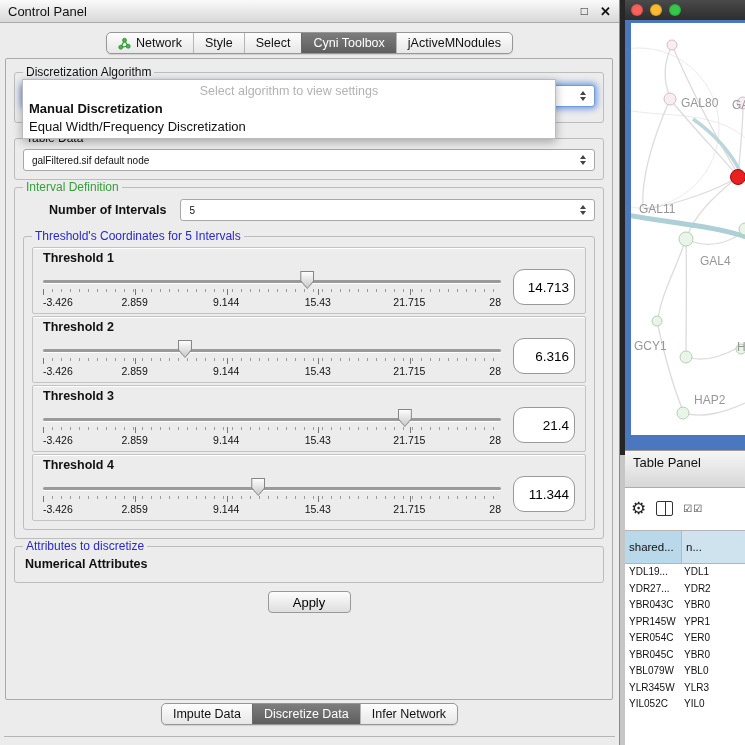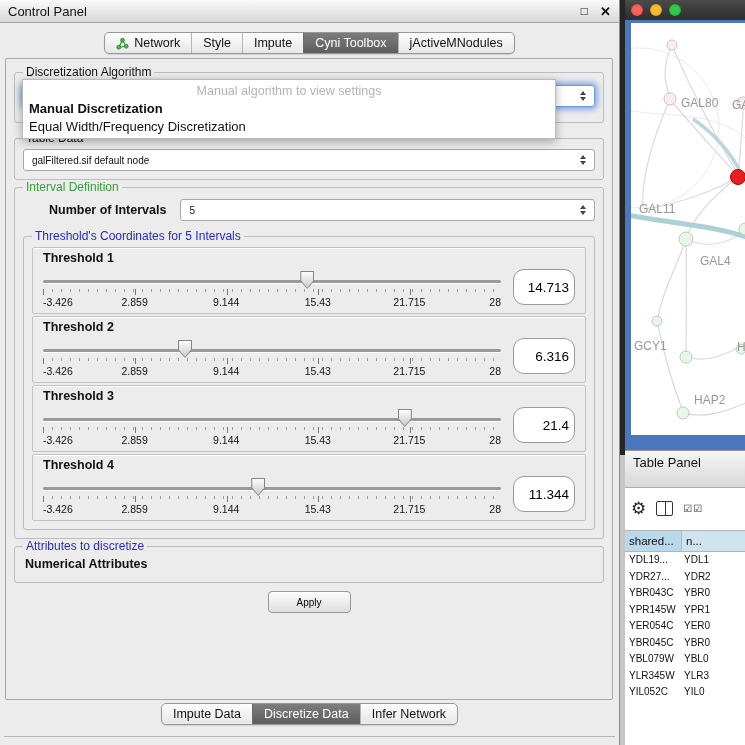--- a/index.html
+++ b/index.html
@@ -73,21 +73,21 @@
        text-align:right;padding:0 5px;font-family:inherit;box-sizing:border-box;}
   .attrs-fs{margin-top:8px;}
   .attrs-fs .blab{margin:2px 0 3px 2px;}
   .listbox{position:relative;background:#fff;border:1px solid #aaa;height:46px;overflow:hidden;margin:0 12px 0 2px;}
   .list-inner{padding:1px 0 0 5px;}
   .list-item{font-size:12px;height:15px;line-height:15px;}
   .list-scroll{position:absolute;right:0;top:0;bottom:0;width:13px;background:#f2f2f2;border-left:1px solid #ccc;}
   .list-thumb{margin:1px;height:38px;background:#c9c9c9;border:1px solid #b0b0b0;border-radius:6px;}
   .apply-row{text-align:center;margin-top:8px;}
   .apply{width:83px;height:22px;border:1px solid #999;border-radius:4px;background:linear-gradient(#fdfdfd,#dedede);
-         font-size:10px;font-family:inherit;}
+         font-size:13px;font-family:inherit;}
   .tabrow.bottom{position:absolute;left:0;right:0;top:703px;margin:0;}
   .cp-bottom-line{position:absolute;left:4px;right:4px;top:736px;height:1px;background:#b5b5b5;}
   
   .gap-dark{position:absolute;left:620px;top:0;width:5px;height:455px;background:#262626;}
   
   .right-col{position:absolute;left:625px;top:0;width:120px;height:745px;background:#fff;overflow:hidden;}
   .mac-bar{height:20px;background:linear-gradient(#4a4a4a,#2d2d2d);display:flex;align-items:center;
            padding-left:6px;gap:7px;}
   .light{width:12px;height:12px;border-radius:50%;display:inline-block;box-shadow:inset 0 0 2px rgba(0,0,0,.4);}
   .net-frame{height:430px;background:#4a77bd;padding:3px 0 0 6px;box-sizing:border-box;}
@@ -96,21 +96,21 @@
   #net-canvas text{font-family:"Liberation Sans",sans-serif;font-size:12px;fill:#979797;}
   .tp-bar{height:38px;background:linear-gradient(#f6f6f6,#d7d7d7);border-top:1px solid #9a9a9a;
           border-bottom:1px solid #adadad;line-height:24px;padding-left:8px;font-size:13px;box-sizing:border-box;}
   .tp-body{background:#fff;height:269px;}
   .tp-toolbar{height:28px;display:flex;align-items:center;gap:10px;padding:6px 6px 0;}
   .gear{font-size:17px;color:#222;line-height:1;}
   .cols-ic{width:15px;height:13px;border:1.5px solid #333;border-radius:2px;position:relative;display:inline-block;}
   .cols-ic::after{content:"";position:absolute;left:50%;top:0;bottom:0;width:1.5px;background:#333;}
   .checks{font-size:10px;letter-spacing:1px;color:#333;}
   .thead{display:flex;margin-top:8px;border-top:1px solid #b5b5b5;border-bottom:1px solid #b5b5b5;}
-  .hc{font-size:11.5px;padding:4px 4px;box-sizing:border-box;white-space:nowrap;overflow:hidden;}
+  .hc{font-size:11.5px;padding:10px 4px;box-sizing:border-box;white-space:nowrap;overflow:hidden;}
   .c1{width:57px;background:#b9d8ea;border-right:1px solid #9fc0d4;}
   .c2{flex:1;background:#cfe3ef;}
   .trow{display:flex;height:16.5px;line-height:16.5px;font-size:10px;}
   .tcell{white-space:nowrap;overflow:hidden;}
   .trow .tcell:first-child{width:57px;padding-left:4px;box-sizing:border-box;}
   .trow .tcell:last-child{flex:1;padding-left:2px;}
 </style>
 </head>
 <body>
 
@@ -137,21 +137,21 @@
             <circle cx="3" cy="11" r="2.1"></circle>
             <circle cx="7" cy="3.5" r="2.1"></circle>
             <circle cx="11" cy="10" r="2.1"></circle>
           </svg>
           <span>Network</span>
         </div>
         <div class="seg">
           <span>Style</span>
         </div>
         <div class="seg">
-          <span>Impute</span>
+          <span>Select</span>
         </div>
         <div class="seg selected">
           <span>Cyni Toolbox</span>
         </div>
         <div class="seg">
           <span>jActiveMNodules</span>
         </div>
       </div>
     </div>
 
@@ -162,21 +162,21 @@
           <legend>Discretization Algorithm</legend>
           <div class="combo focus">
             <span class="combo-text"></span>
             <span class="updown">
                 <i class="up"></i>
                 <i class="dn"></i>
               </span>
           </div>
         </fieldset>
         <div class="popup">
-          <div class="popup-item placeholder">Manual algorithm to view settings</div>
+          <div class="popup-item placeholder">Select algorithm to view settings</div>
           <div class="popup-item strong">Manual Discretization</div>
           <div class="popup-item">Equal Width/Frequency Discretization</div>
         </div>
       </div>
 
       <fieldset class="fs fs-black td-fs">
         <legend>Table Data</legend>
         <div class="combo">
           <span class="combo-text">galFiltered.sif default node</span>
           <span class="updown">

